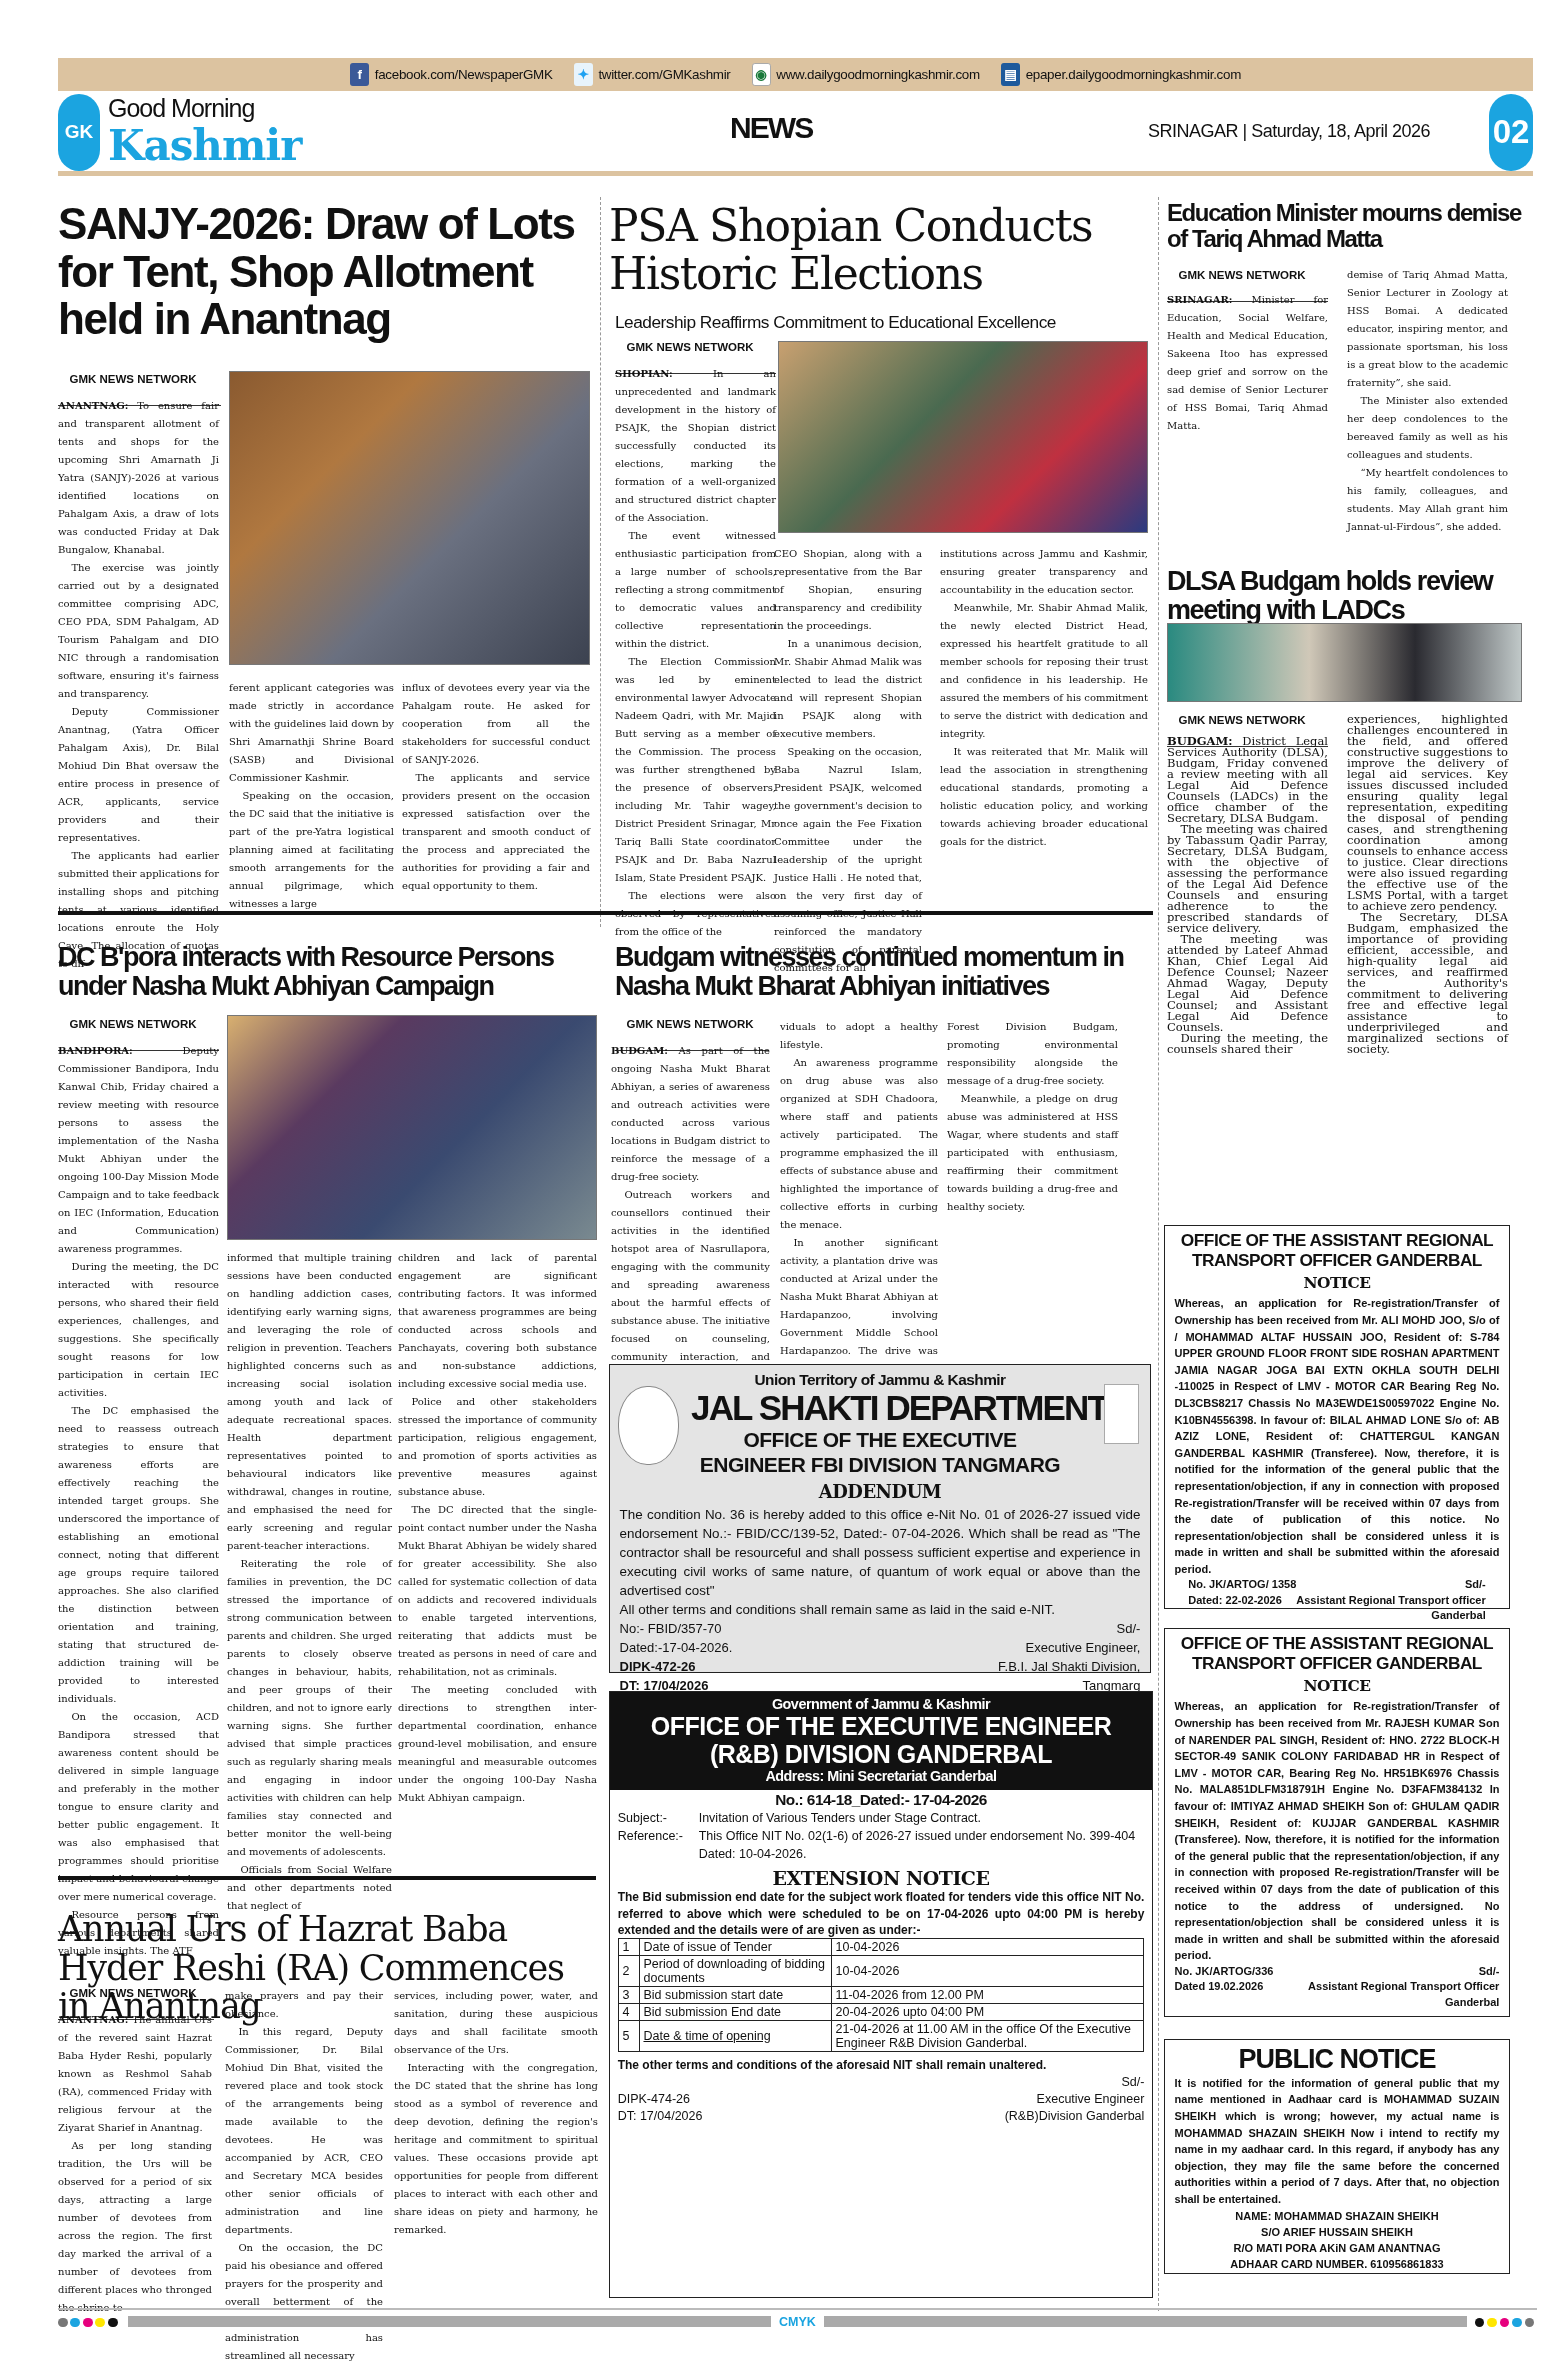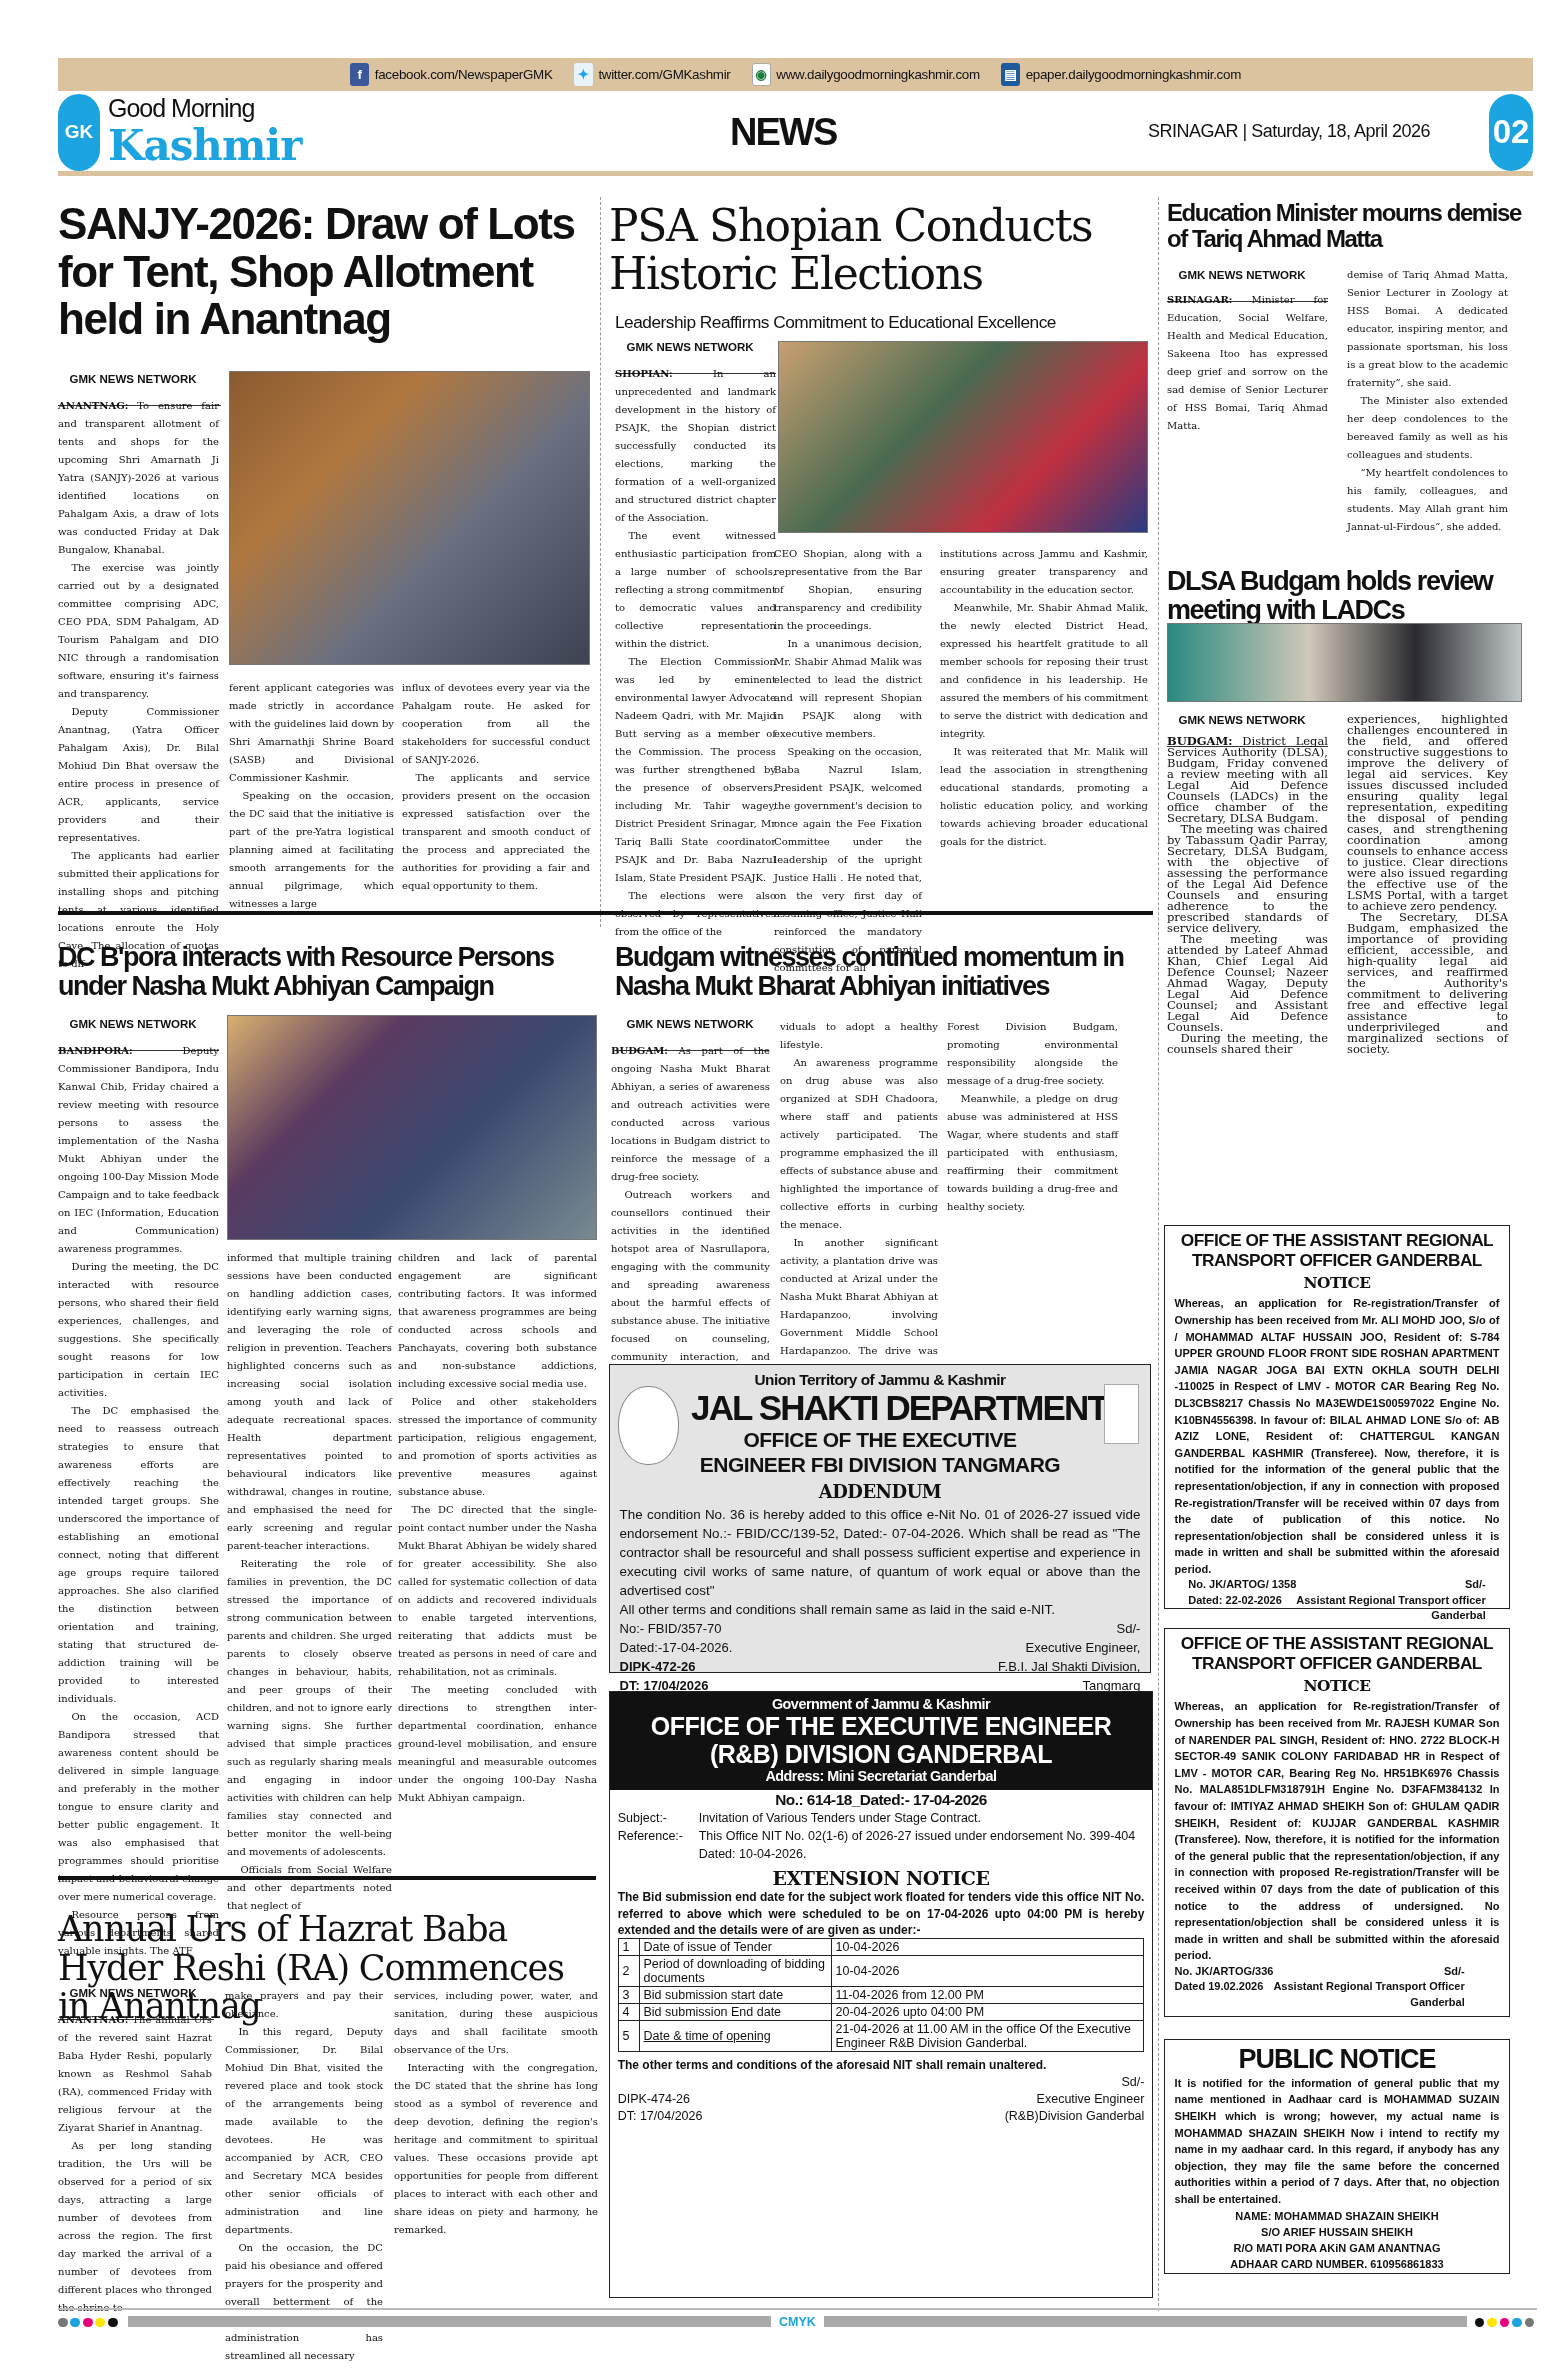--- a/index.html
+++ b/index.html
@@ -5,21 +5,21 @@
   * { box-sizing: border-box; margin: 0; padding: 0; }
   body { width: 1568px; height: 2376px; background: #fff; position: relative; overflow: hidden; font-family: "DejaVu Serif", serif; color: #111; }
   .abs { position: absolute; }
   .topbar { left: 58px; top: 58px; width: 1475px; height: 33px; background: #dcc3a0; display: flex; align-items: center; justify-content: center; gap: 21px; font-family: "Liberation Sans", sans-serif; font-size: 13.4px; letter-spacing: -0.3px; }
   .topbar .itm { display: flex; align-items: center; gap: 5.8px; }
   .ico { width: 19px; height: 23px; border-radius: 2.9px; display: inline-flex; align-items: center; justify-content: center; color: #fff; font-weight: bold; font-size: 13.4px; }
   .masthead { left: 58px; top: 90px; width: 1475px; height: 86px; border-bottom: 5.8px solid #dcc3a0; }
   .logo-circ { left: 0; top: 3.8px; width: 42px; height: 77px; border-radius: 21px; background: #1ba4e0; color: #fff; font-family: "Liberation Sans", sans-serif; font-weight: bold; font-size: 19px; display: flex; align-items: center; justify-content: center; }
   .logo-gm { left: 50px; top: 3.8px; font-family: "Liberation Sans", sans-serif; font-size: 25px; letter-spacing: -1px; }
   .logo-k { left: 50px; top: 31px; font-family: "DejaVu Serif", serif; font-weight: bold; font-size: 42px; color: #1ba4e0; letter-spacing: -1px; }
-  .news-label { left: 672px; top: 21px; font-family: "Liberation Sans", sans-serif; font-weight: bold; font-size: 38px; letter-spacing: -1.9px; }
+  .news-label { left: 672px; top: 21px; font-family: "Liberation Sans", sans-serif; font-weight: bold; font-size: 30px; letter-spacing: -1.9px; }
   .dateline { left: 1090px; top: 31px; font-family: "Liberation Sans", sans-serif; font-size: 18px; letter-spacing: -0.5px; }
   .page-no { right: 0; top: 3.8px; width: 44px; height: 77px; border-radius: 22px; background: #1ba4e0; color: #fff; font-family: "Liberation Sans", sans-serif; font-size: 33px; font-weight: bold; display: flex; align-items: center; justify-content: center; }
 
   .h-sans { font-family: "Liberation Sans", sans-serif; font-weight: bold; letter-spacing: -1.4px; line-height: 1.08; }
   .h-serif { font-family: "DejaVu Serif", serif; letter-spacing: -1.4px; line-height: 1.1; }
   .byline { font-family: "Liberation Sans", sans-serif; font-weight: bold; font-size: 11.5px; padding-bottom: 20px; border-bottom: 1px solid #333; padding-left: 11.5px; }
   .col { position: absolute; font-size: 10px; line-height: 18px; text-align: justify; hyphens: auto; }
   .col p { text-indent: 13.4px; }
   .col p.first { text-indent: 0; }
   .col b { font-weight: bold; }
@@ -276,21 +276,21 @@
         <div>Assistant Regional Transport officer</div>
         <div>Ganderbal</div>
       </div>
   </div>
 </div>
 
 <div class="ad" style="left:1164px;top:1628px;width:346px;height:389px;padding:3.8px 9.6px">
   <div class="ad-title" style="font-size:17.3px;line-height:20px">OFFICE OF THE ASSISTANT REGIONAL TRANSPORT OFFICER GANDERBAL</div>
   <div class="ad-title" style="font-family:'DejaVu Serif',serif;font-size:15.4px;margin:3.8px 0">NOTICE</div>
   <div class="ad-body" style="font-size:11px;line-height:16.6px;font-weight:bold">Whereas, an application for Re-registration/Transfer of Ownership has been received from Mr. RAJESH KUMAR Son of NARENDER PAL SINGH, Resident of: HNO. 2722 BLOCK-H SECTOR-49 SANIK COLONY FARIDABAD HR in Respect of LMV - MOTOR CAR, Bearing Reg No. HR51BK6976 Chassis No. MALA851DLFM318791H Engine No. D3FAFM384132 In favour of: IMTIYAZ AHMAD SHEIKH Son of: GHULAM QADIR SHEIKH, Resident of: KUJJAR GANDERBAL KASHMIR (Transferee). Now, therefore, it is notified for the information of the general public that the representation/objection, if any in connection with proposed Re-registration/Transfer will be received within 07 days from the date of publication of this notice to the address of undersigned. No representation/objection shall be considered unless it is made in written and shall be submitted within the aforesaid period.</div>
-  <div style="display:flex;justify-content:flex-start;font-size:11px;font-weight:bold;line-height:15.4px">
+  <div style="display:flex;justify-content:space-between;font-size:11px;font-weight:bold;line-height:15.4px">
     <div>
         <div>No. JK/ARTOG/336</div>
         <div>Dated 19.02.2026</div>
       </div>
     <div style="text-align:right">
         <div>Sd/-</div>
         <div>Assistant Regional Transport Officer</div>
         <div>Ganderbal</div>
       </div>
   </div>

